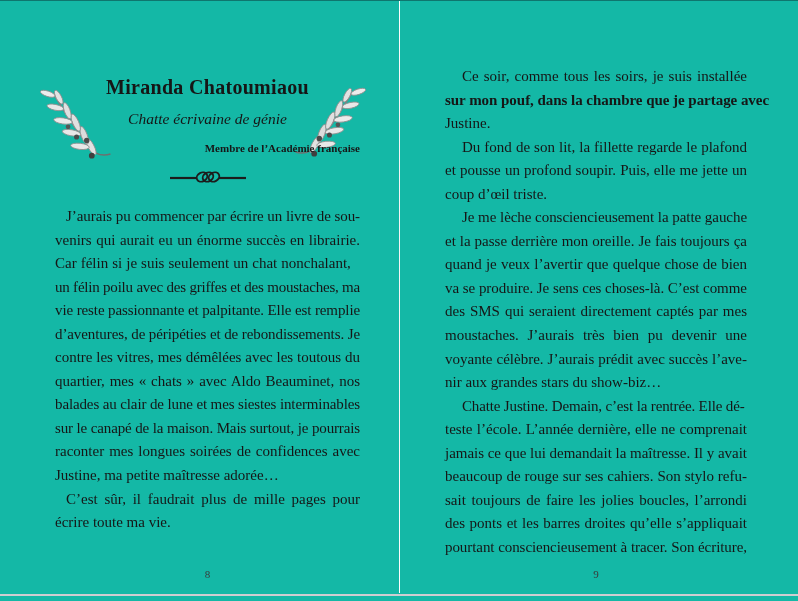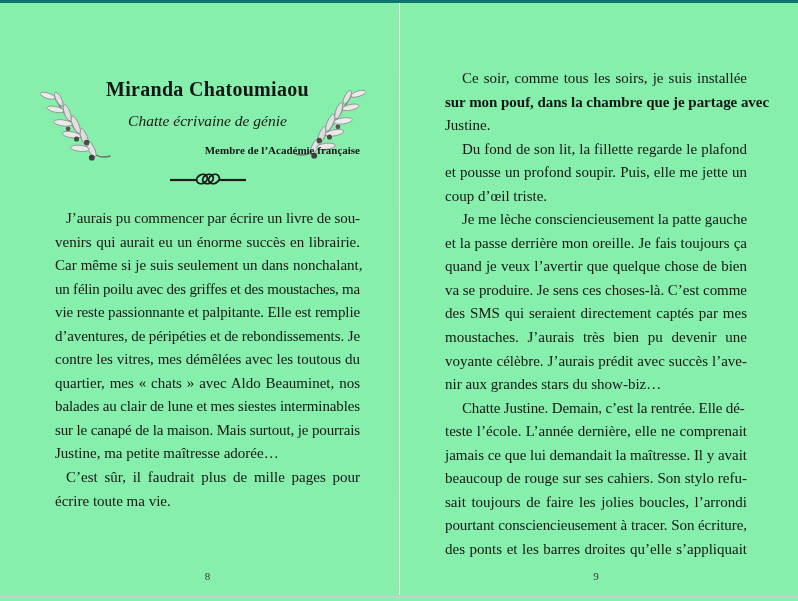--- a/index.html
+++ b/index.html
@@ -1,19 +1,19 @@
 <!DOCTYPE html>
 <html><head>
 <meta charset="utf-8">
 <style>
   html,body{margin:0;padding:0;background:#ffffff;}
   .book{
-    position:relative;width:798px;height:601px;background:#86efac;overflow:hidden;
+    position:relative;width:798px;height:601px;background:#14b8a6;overflow:hidden;
     font-family:"Liberation Serif","DejaVu Serif",serif;color:#161616;
-    border-top:3px solid #0f766e;box-sizing:border-box;
+    border-top:1px solid #0f766e;box-sizing:border-box;
   }
   .page{position:absolute;top:0;height:601px;}
   .page-left{left:55px;width:305px;}
   .page-right{left:445px;width:302px;}
   .seam{position:absolute;left:399px;top:0;width:1px;height:592px;
     background:linear-gradient(#fdfdfd,#f3f3f3 25%,#f6f6f6 75%,#fdfdfd);}
   .bottom-line{position:absolute;left:0;right:0;top:593px;height:2px;background:#cdcdd1;}
 
   
   .title{position:absolute;top:74px;left:0;right:0;margin:0;text-align:center;
@@ -91,28 +91,29 @@
         <path d="M49,10 H76" stroke="#1c1c1c" stroke-width="2.2" fill="none"></path>
         <ellipse cx="32" cy="9" rx="5.5" ry="4.4" transform="rotate(-28 32 9)" fill="none" stroke="#1c1c1c" stroke-width="1.9"></ellipse>
         <ellipse cx="38" cy="9" rx="5.5" ry="4.4" transform="rotate(-28 38 9)" fill="none" stroke="#1c1c1c" stroke-width="1.9"></ellipse>
         <ellipse cx="44" cy="9" rx="5.5" ry="4.4" transform="rotate(-28 44 9)" fill="none" stroke="#1c1c1c" stroke-width="1.9"></ellipse>
       </svg>
     </div>
 
     <div class="body body-left" id="body-left">
         <div class="line indent"><span style="letter-spacing: -0.069px;">J’aurais pu commencer par écrire un livre de sou-</span></div>
         <div class="line"><span style="word-spacing: 0.795px;">venirs qui aurait eu un énorme succès en librairie.</span></div>
-        <div class="line"><span style="word-spacing: 0.27px;">Car même si je suis seulement un dans nonchalant,</span></div>
+        <div class="line"><span style="word-spacing: 0.27px;">Car félin si je suis seulement un chat nonchalant,</span></div>
         <div class="line"><span style="letter-spacing: -0.213px;">un félin poilu avec des griffes et des moustaches, ma</span></div>
         <div class="line"><span style="letter-spacing: -0.106px;">vie reste passionnante et palpitante. Elle est remplie</span></div>
         <div class="line"><span style="letter-spacing: -0.094px;">d’aventures, de péripéties et de rebondissements. Je</span></div>
         <div class="line"><span style="word-spacing: 0.063px;">contre les vitres, mes démêlées avec les toutous du</span></div>
         <div class="line"><span style="word-spacing: 1.125px;">quartier, mes « chats » avec Aldo Beauminet, nos</span></div>
         <div class="line"><span style="letter-spacing: -0.124px;">balades au clair de lune et mes siestes interminables</span></div>
         <div class="line"><span style="letter-spacing: -0.132px;">sur le canapé de la maison. Mais surtout, je pourrais</span></div>
+        <div class="line"><span style="word-spacing: 1.271px;">raconter mes longues soirées de confidences avec</span></div>
         <div class="line para-end"><span>Justine, ma petite maîtresse adorée…</span></div>
         <div class="line indent"><span style="word-spacing: 3.029px;">C’est sûr, il faudrait plus de mille pages pour</span></div>
         <div class="line para-end"><span>écrire toute ma vie.</span></div>
       </div>
     <div class="pagenum">8</div>
   </div>
 
   <div class="page page-right">
     <div class="body body-right" id="body-right">
         <div class="line indent"><span style="word-spacing: 1.328px;">Ce soir, comme tous les soirs, je suis installée</span></div>
@@ -127,20 +128,20 @@
         <div class="line"><span style="letter-spacing: -0.042px;">va se produire. Je sens ces choses-là. C’est comme</span></div>
         <div class="line"><span style="word-spacing: 1.19px;">des SMS qui seraient directement captés par mes</span></div>
         <div class="line"><span style="word-spacing: 5px;">moustaches. J’aurais très bien pu devenir une</span></div>
         <div class="line"><span style="word-spacing: 0.289px;">voyante célèbre. J’aurais prédit avec succès l’ave-</span></div>
         <div class="line para-end"><span>nir aux grandes stars du show-biz…</span></div>
         <div class="line indent"><span style="letter-spacing: -0.148px;">Chatte Justine. Demain, c’est la rentrée. Elle dé-</span></div>
         <div class="line"><span style="word-spacing: 0.589px;">teste l’école. L’année dernière, elle ne comprenait</span></div>
         <div class="line"><span style="letter-spacing: -0.024px;">jamais ce que lui demandait la maîtresse. Il y avait</span></div>
         <div class="line"><span style="word-spacing: 0.207px;">beaucoup de rouge sur ses cahiers. Son stylo refu-</span></div>
         <div class="line"><span style="word-spacing: 1.844px;">sait toujours de faire les jolies boucles, l’arrondi</span></div>
+        <div class="line"><span style="word-spacing: 0.833px;">des ponts et les barres droites qu’elle s’appliquait</span></div>
         <div class="line"><span style="letter-spacing: -0.065px;">pourtant consciencieusement à tracer. Son écriture,</span></div>
-        <div class="line"><span style="word-spacing: 0.833px;">des ponts et les barres droites qu’elle s’appliquait</span></div>
       </div>
     <div class="pagenum">9</div>
   </div>
 
   <div class="bottom-line"></div>
 </div>
 
 </body></html>

